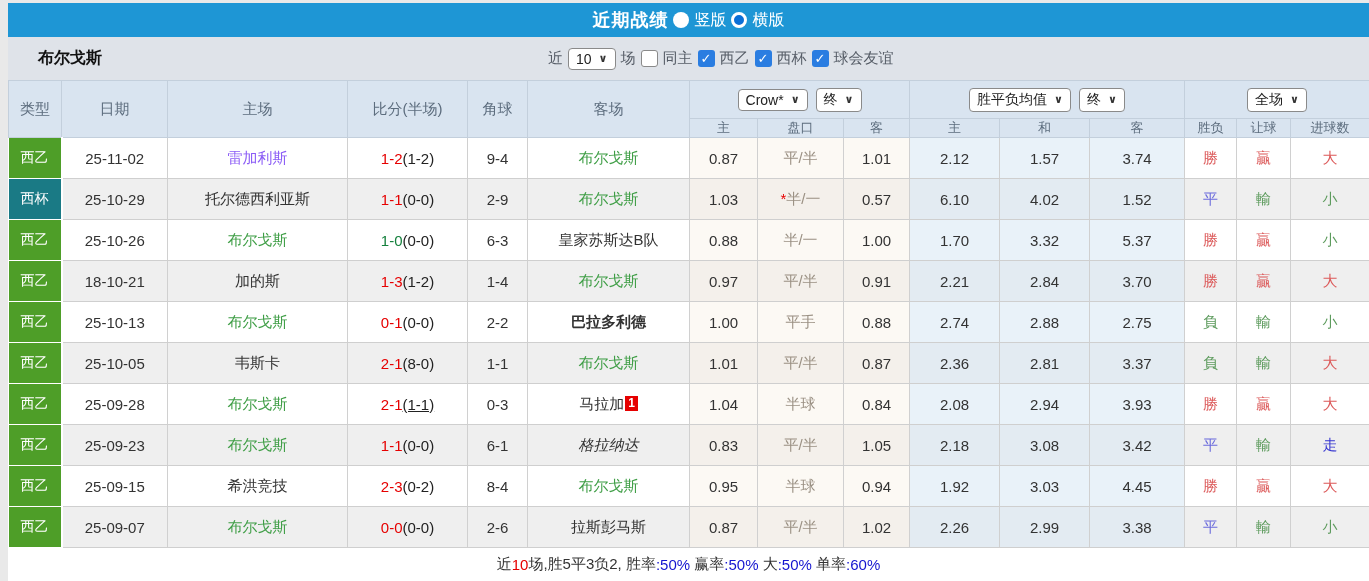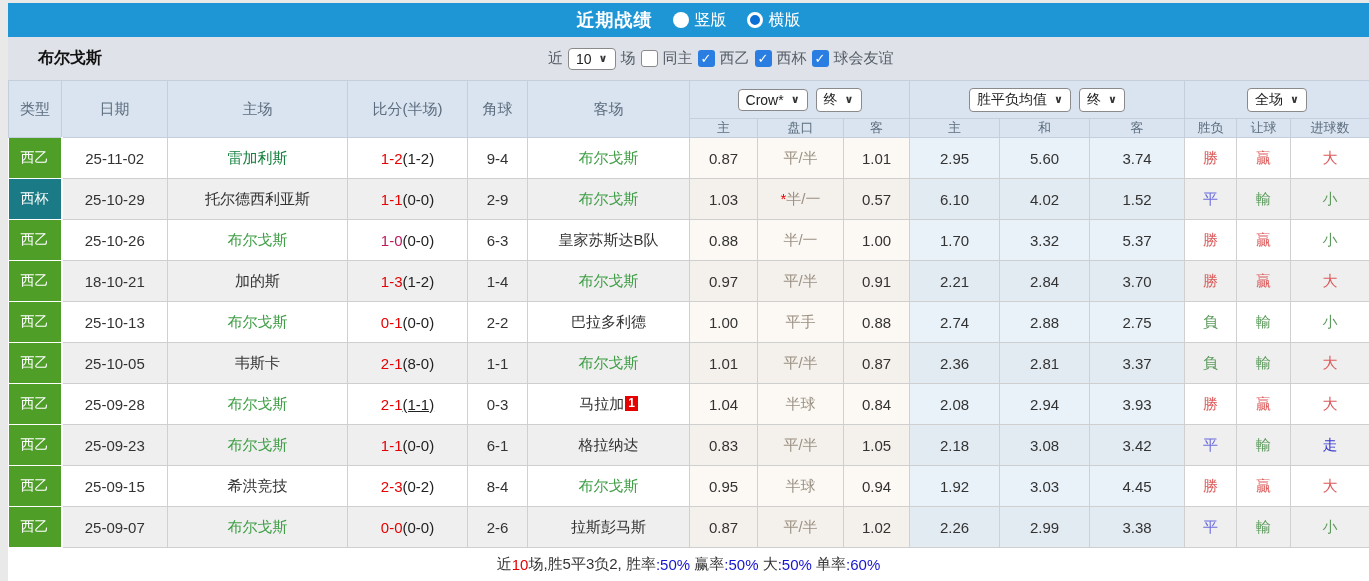--- a/index.html
+++ b/index.html
@@ -4,21 +4,21 @@
 <style>
   * { margin:0; padding:0; box-sizing:border-box; }
   body {
     width:1369px; height:581px; background:#e9e9e9;
     font-family:"Liberation Sans","DejaVu Sans",sans-serif;
     overflow:hidden; position:relative;
   }
   
   .topbar {
     margin:3px 0 0 8px; height:34px; background:#1e96d5;
-    display:flex; align-items:center; justify-content:center; gap:20px;text-align:center;
+    display:flex; align-items:center; justify-content:center; gap:4px;text-align:center;
   }
   .topbar .title { color:#fff; font-size:18px; font-weight:bold; letter-spacing:1px; }
   .radio-wrap { display:flex; align-items:center; gap:6px; color:#fff; font-size:16px; }
   .radio { width:16px; height:16px; border-radius:50%; display:inline-block; }
   .radio.sel { background:#fff; }
   .radio.unsel { background:#0b6fd6; border:3px solid #fff; }
   
   .filterbar {
     margin-left:8px; height:43px; background:#dfe3e9;
     position:relative; display:flex; align-items:center;
@@ -176,29 +176,29 @@
         <th>客</th>
         <th>胜负</th>
         <th>让球</th>
         <th>进球数</th>
       </tr>
     </thead>
     <tbody id="rows-body">
         <tr>
           <td class="type" style="background: rgb(78, 158, 40);">西乙</td>
           <td>25-11-02</td>
-          <td><span style="color: #15803d;">雷加利斯</span></td>
+          <td><span style="color: #8b5cf6;">雷加利斯</span></td>
           <td><span style="color: rgb(230, 0, 0);">1-2</span><span style="color: rgb(34, 34, 34);">(1-2)</span></td>
           <td>9-4</td>
           <td><span style="color: rgb(63, 158, 70);">布尔戈斯</span></td>
           <td class="crow">0.87</td>
           <td class="crow"><span style="color: rgb(154, 144, 131);">平/半</span></td>
           <td class="crow">1.01</td>
-          <td class="avg">2.95</td>
-          <td class="avg">5.60</td>
+          <td class="avg">2.12</td>
+          <td class="avg">1.57</td>
           <td class="avg">3.74</td>
           <td><span style="color: rgb(220, 90, 90);">勝</span></td>
           <td><span style="color: rgb(220, 90, 90);">贏</span></td>
           <td><span style="color: rgb(220, 90, 90);">大</span></td>
         </tr>
         <tr class="alt">
           <td class="type" style="background: rgb(26, 122, 133);">西杯</td>
           <td>25-10-29</td>
           <td><span style="color: rgb(51, 51, 51);">托尔德西利亚斯</span></td>
           <td><span style="color: rgb(230, 0, 0);">1-1</span><span style="color: rgb(34, 34, 34);">(0-0)</span></td>
@@ -211,21 +211,21 @@
           <td class="avg">4.02</td>
           <td class="avg">1.52</td>
           <td><span style="color: rgb(107, 107, 220);">平</span></td>
           <td><span style="color: rgb(93, 155, 93);">輸</span></td>
           <td><span style="color: rgb(93, 155, 93);">小</span></td>
         </tr>
         <tr>
           <td class="type" style="background: rgb(78, 158, 40);">西乙</td>
           <td>25-10-26</td>
           <td><span style="color: rgb(63, 158, 70);">布尔戈斯</span></td>
-          <td><span style="color: #be185d;">1-0</span><span style="color: rgb(34, 34, 34);">(0-0)</span></td>
+          <td><span style="color: #15803d;">1-0</span><span style="color: rgb(34, 34, 34);">(0-0)</span></td>
           <td>6-3</td>
           <td><span style="color: rgb(51, 51, 51);">皇家苏斯达B队</span></td>
           <td class="crow">0.88</td>
           <td class="crow"><span style="color: rgb(154, 144, 131);">半/一</span></td>
           <td class="crow">1.00</td>
           <td class="avg">1.70</td>
           <td class="avg">3.32</td>
           <td class="avg">5.37</td>
           <td><span style="color: rgb(220, 90, 90);">勝</span></td>
           <td><span style="color: rgb(220, 90, 90);">贏</span></td>
@@ -247,21 +247,21 @@
           <td><span style="color: rgb(220, 90, 90);">勝</span></td>
           <td><span style="color: rgb(220, 90, 90);">贏</span></td>
           <td><span style="color: rgb(220, 90, 90);">大</span></td>
         </tr>
         <tr>
           <td class="type" style="background: rgb(78, 158, 40);">西乙</td>
           <td>25-10-13</td>
           <td><span style="color: rgb(63, 158, 70);">布尔戈斯</span></td>
           <td><span style="color: rgb(230, 0, 0);">0-1</span><span style="color: rgb(34, 34, 34);">(0-0)</span></td>
           <td>2-2</td>
-          <td><span style="color: rgb(51, 51, 51);">巴拉多利德</span></td>
+          <td><span style="color: rgb(51, 51, 51); font-weight: bold;">巴拉多利德</span></td>
           <td class="crow">1.00</td>
           <td class="crow"><span style="color: rgb(154, 144, 131);">平手</span></td>
           <td class="crow">0.88</td>
           <td class="avg">2.74</td>
           <td class="avg">2.88</td>
           <td class="avg">2.75</td>
           <td><span style="color: rgb(93, 155, 93);">負</span></td>
           <td><span style="color: rgb(93, 155, 93);">輸</span></td>
           <td><span style="color: rgb(93, 155, 93);">小</span></td>
         </tr>
@@ -298,21 +298,21 @@
           <td><span style="color: rgb(220, 90, 90);">勝</span></td>
           <td><span style="color: rgb(220, 90, 90);">贏</span></td>
           <td><span style="color: rgb(220, 90, 90);">大</span></td>
         </tr>
         <tr class="alt">
           <td class="type" style="background: rgb(78, 158, 40);">西乙</td>
           <td>25-09-23</td>
           <td><span style="color: rgb(63, 158, 70);">布尔戈斯</span></td>
           <td><span style="color: rgb(230, 0, 0);">1-1</span><span style="color: rgb(34, 34, 34);">(0-0)</span></td>
           <td>6-1</td>
-          <td><span style="color: rgb(51, 51, 51);">格拉纳达</span></td>
+          <td><span style="color: rgb(51, 51, 51); font-style: italic;">格拉纳达</span></td>
           <td class="crow">0.83</td>
           <td class="crow"><span style="color: rgb(154, 144, 131);">平/半</span></td>
           <td class="crow">1.05</td>
           <td class="avg">2.18</td>
           <td class="avg">3.08</td>
           <td class="avg">3.42</td>
           <td><span style="color: rgb(107, 107, 220);">平</span></td>
           <td><span style="color: rgb(93, 155, 93);">輸</span></td>
           <td><span style="color: rgb(52, 52, 208);">走</span></td>
         </tr>

